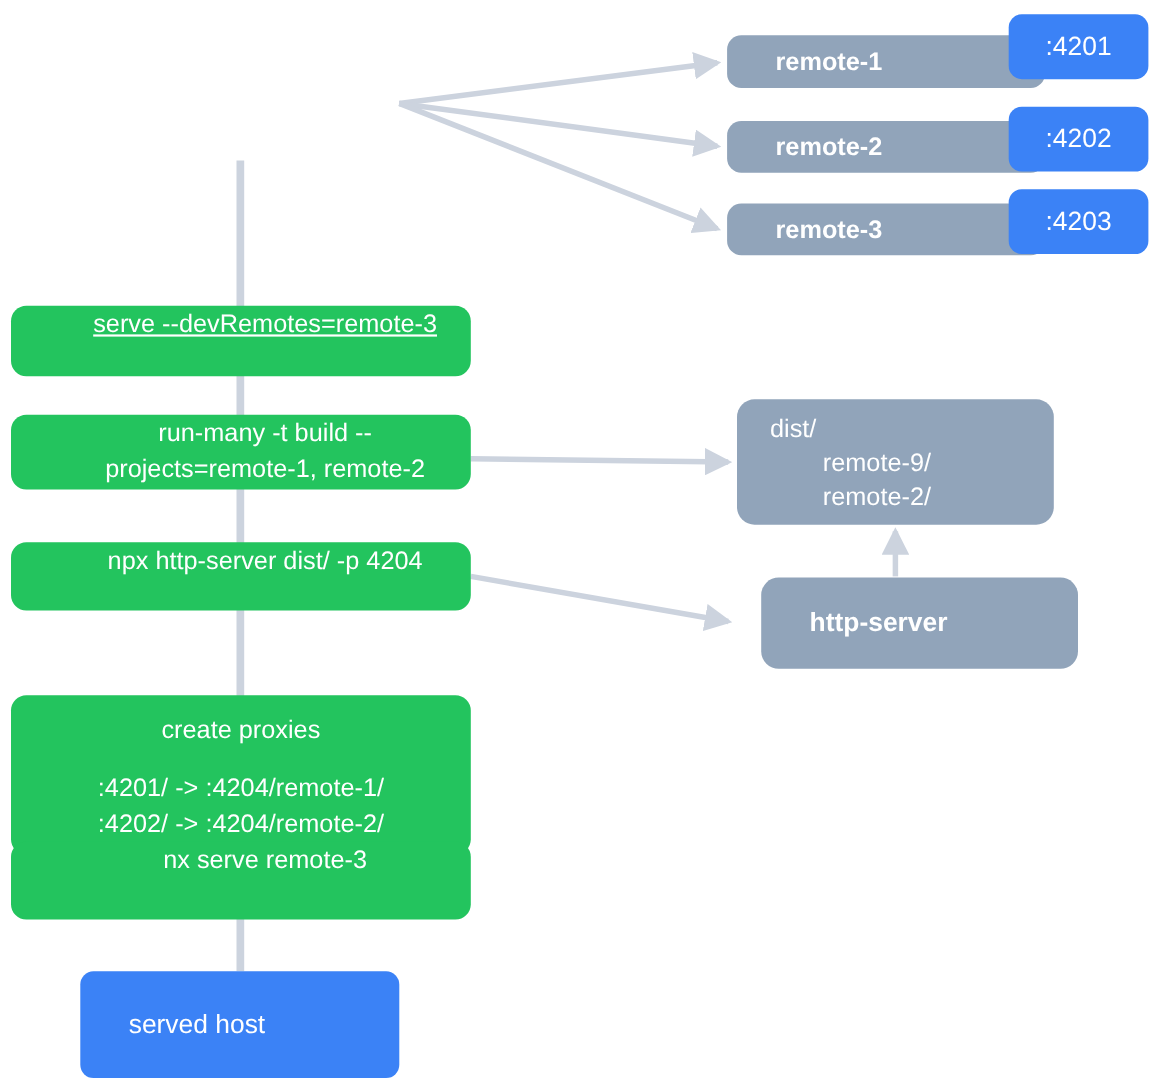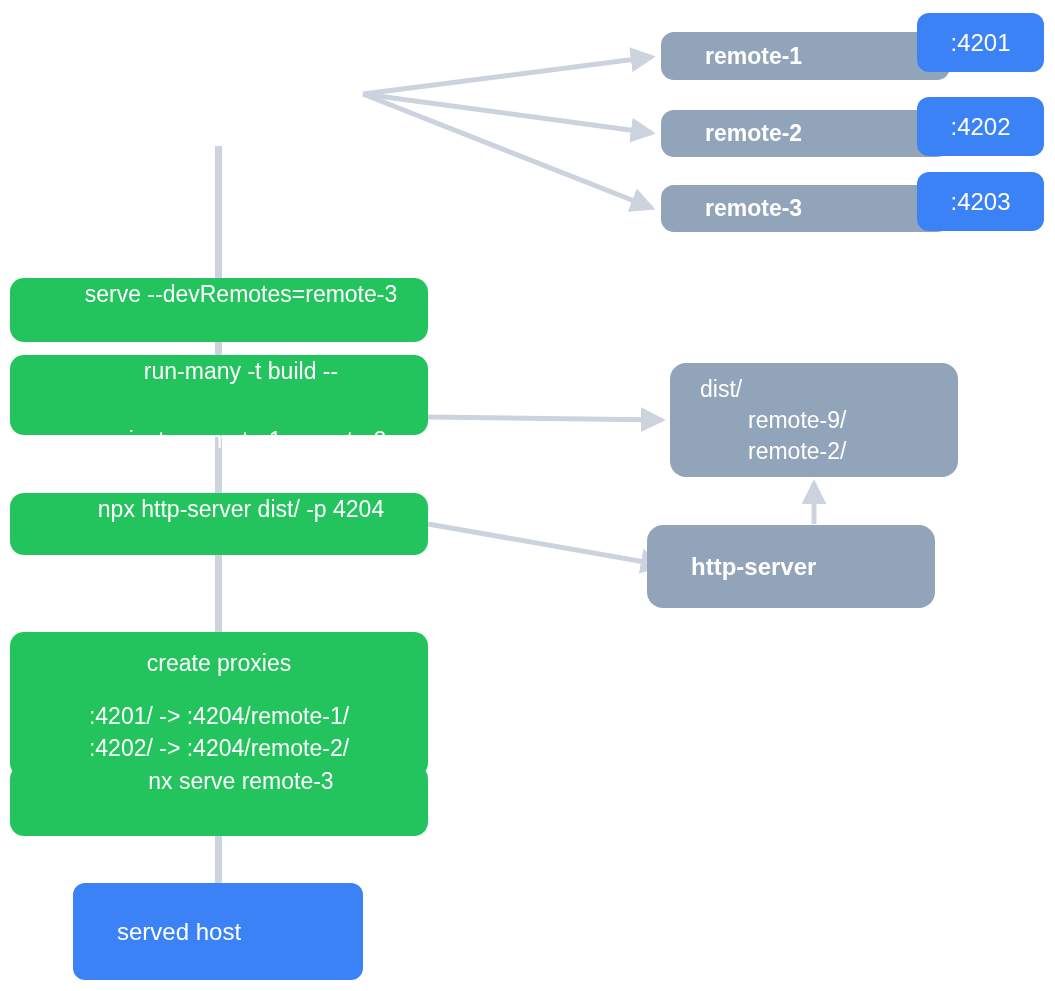--- a/index.html
+++ b/index.html
@@ -68,22 +68,22 @@
   #badge-3 { top: 172px; }
   .step-node {
     left: 10px; width: 418px;
     background: #23c45e;
     border-radius: 14px;
     font-size: 23px;
     font-weight: 400;
     flex-direction: column;
     line-height: 33px;
   }
-  #step-serve   { top: 278px; height: 64px; }
-  #step-build   { top: 355px; height: 80px; gap: 36px; }
+  #step-serve   { top: 278px; height: 64px; text-decoration: underline; }
+  #step-build   { top: 377px; height: 68px; }
   #step-http    { top: 493px; height: 62px; }
   #step-proxies { top: 587px; height: 145px; justify-content: space-between; padding: 15px 0 13px 0; margin-top: 45px; }
   #step-nxserve { top: 765px; height: 71px; }
   .served-host-node {
     left: 73px; top: 883px; width: 290px; height: 97px;
     background: #3b82f6;
     border-radius: 12px;
     font-size: 24px;
     font-weight: normal;
   }
@@ -94,21 +94,21 @@
     flex-direction: column;
     align-items: flex-start;
     justify-content: center;
     padding-left: 30px;
     font-size: 23px;
     line-height: 31px;
     text-align: center;
   }
   .dist-child { padding-left: 48px; }
   .http-server-node {
-    left: 647px; top: 525px; width: 288px; height: 83px;
+    left: 692px; top: 525px; width: 288px; height: 83px;
     background: #91a4ba;
     border-radius: 16px;
     font-size: 24px;
     font-weight: bold;
   }
   .proxy-rules div { line-height: 32px; }
 </style>
 </head>
 <body>
 

